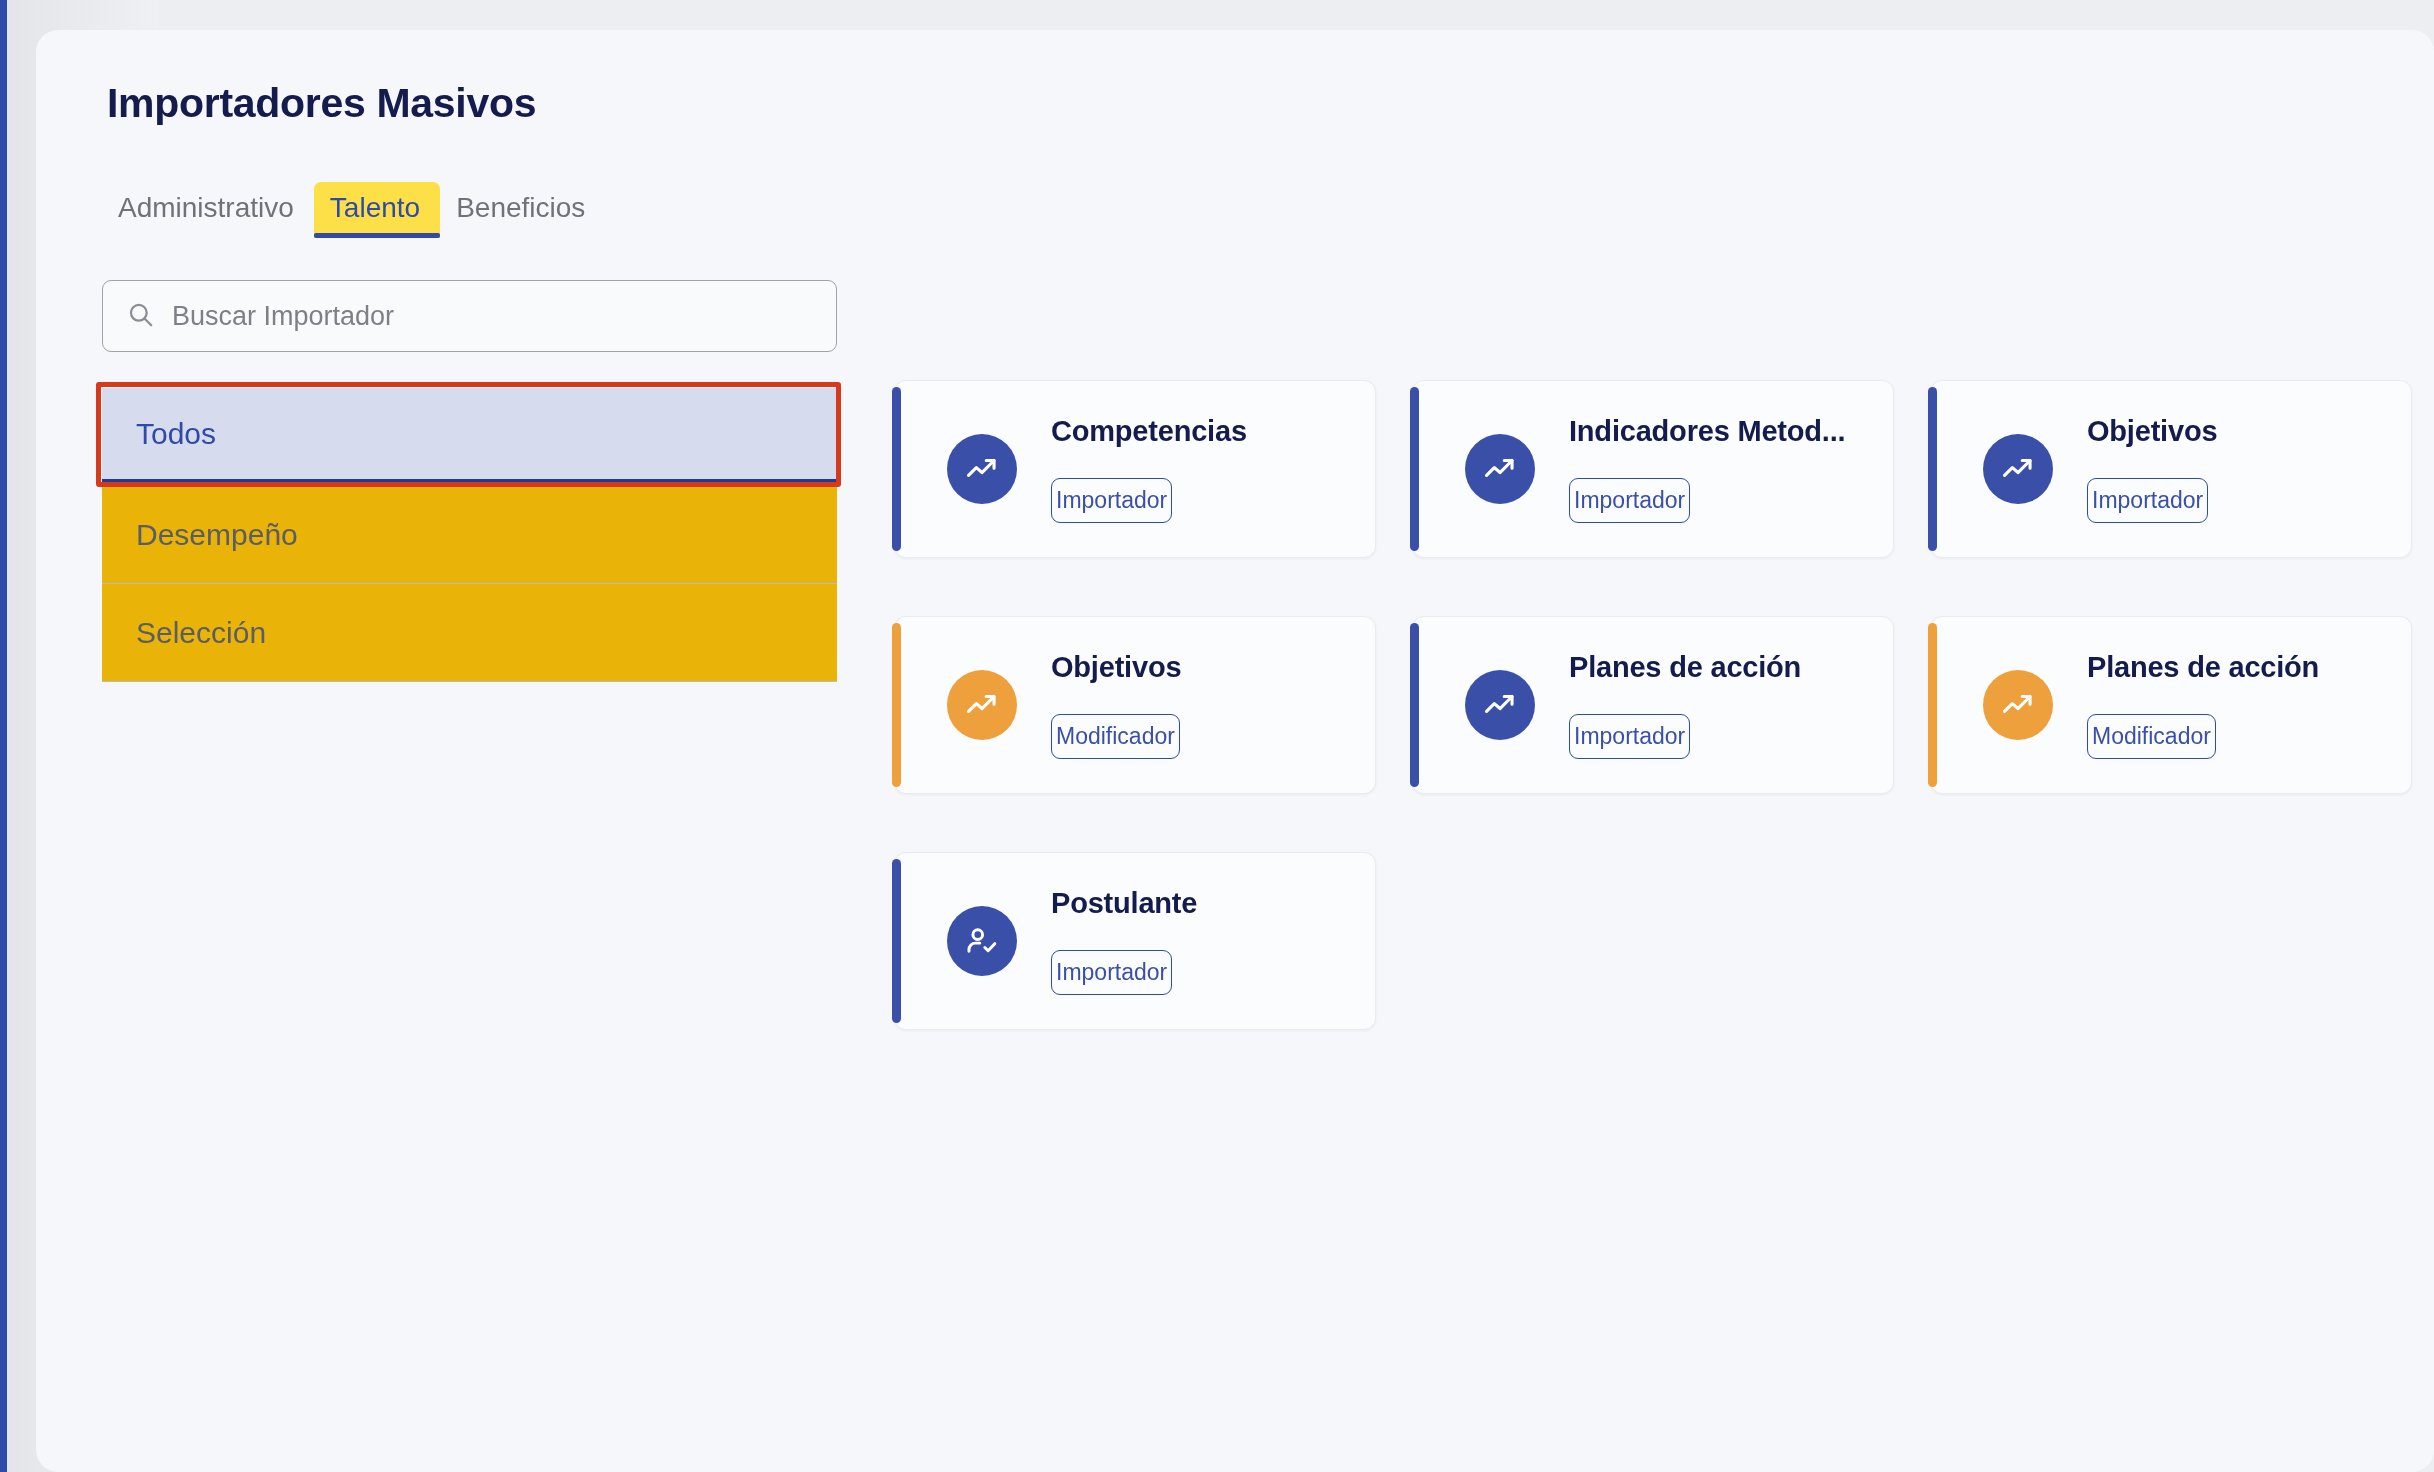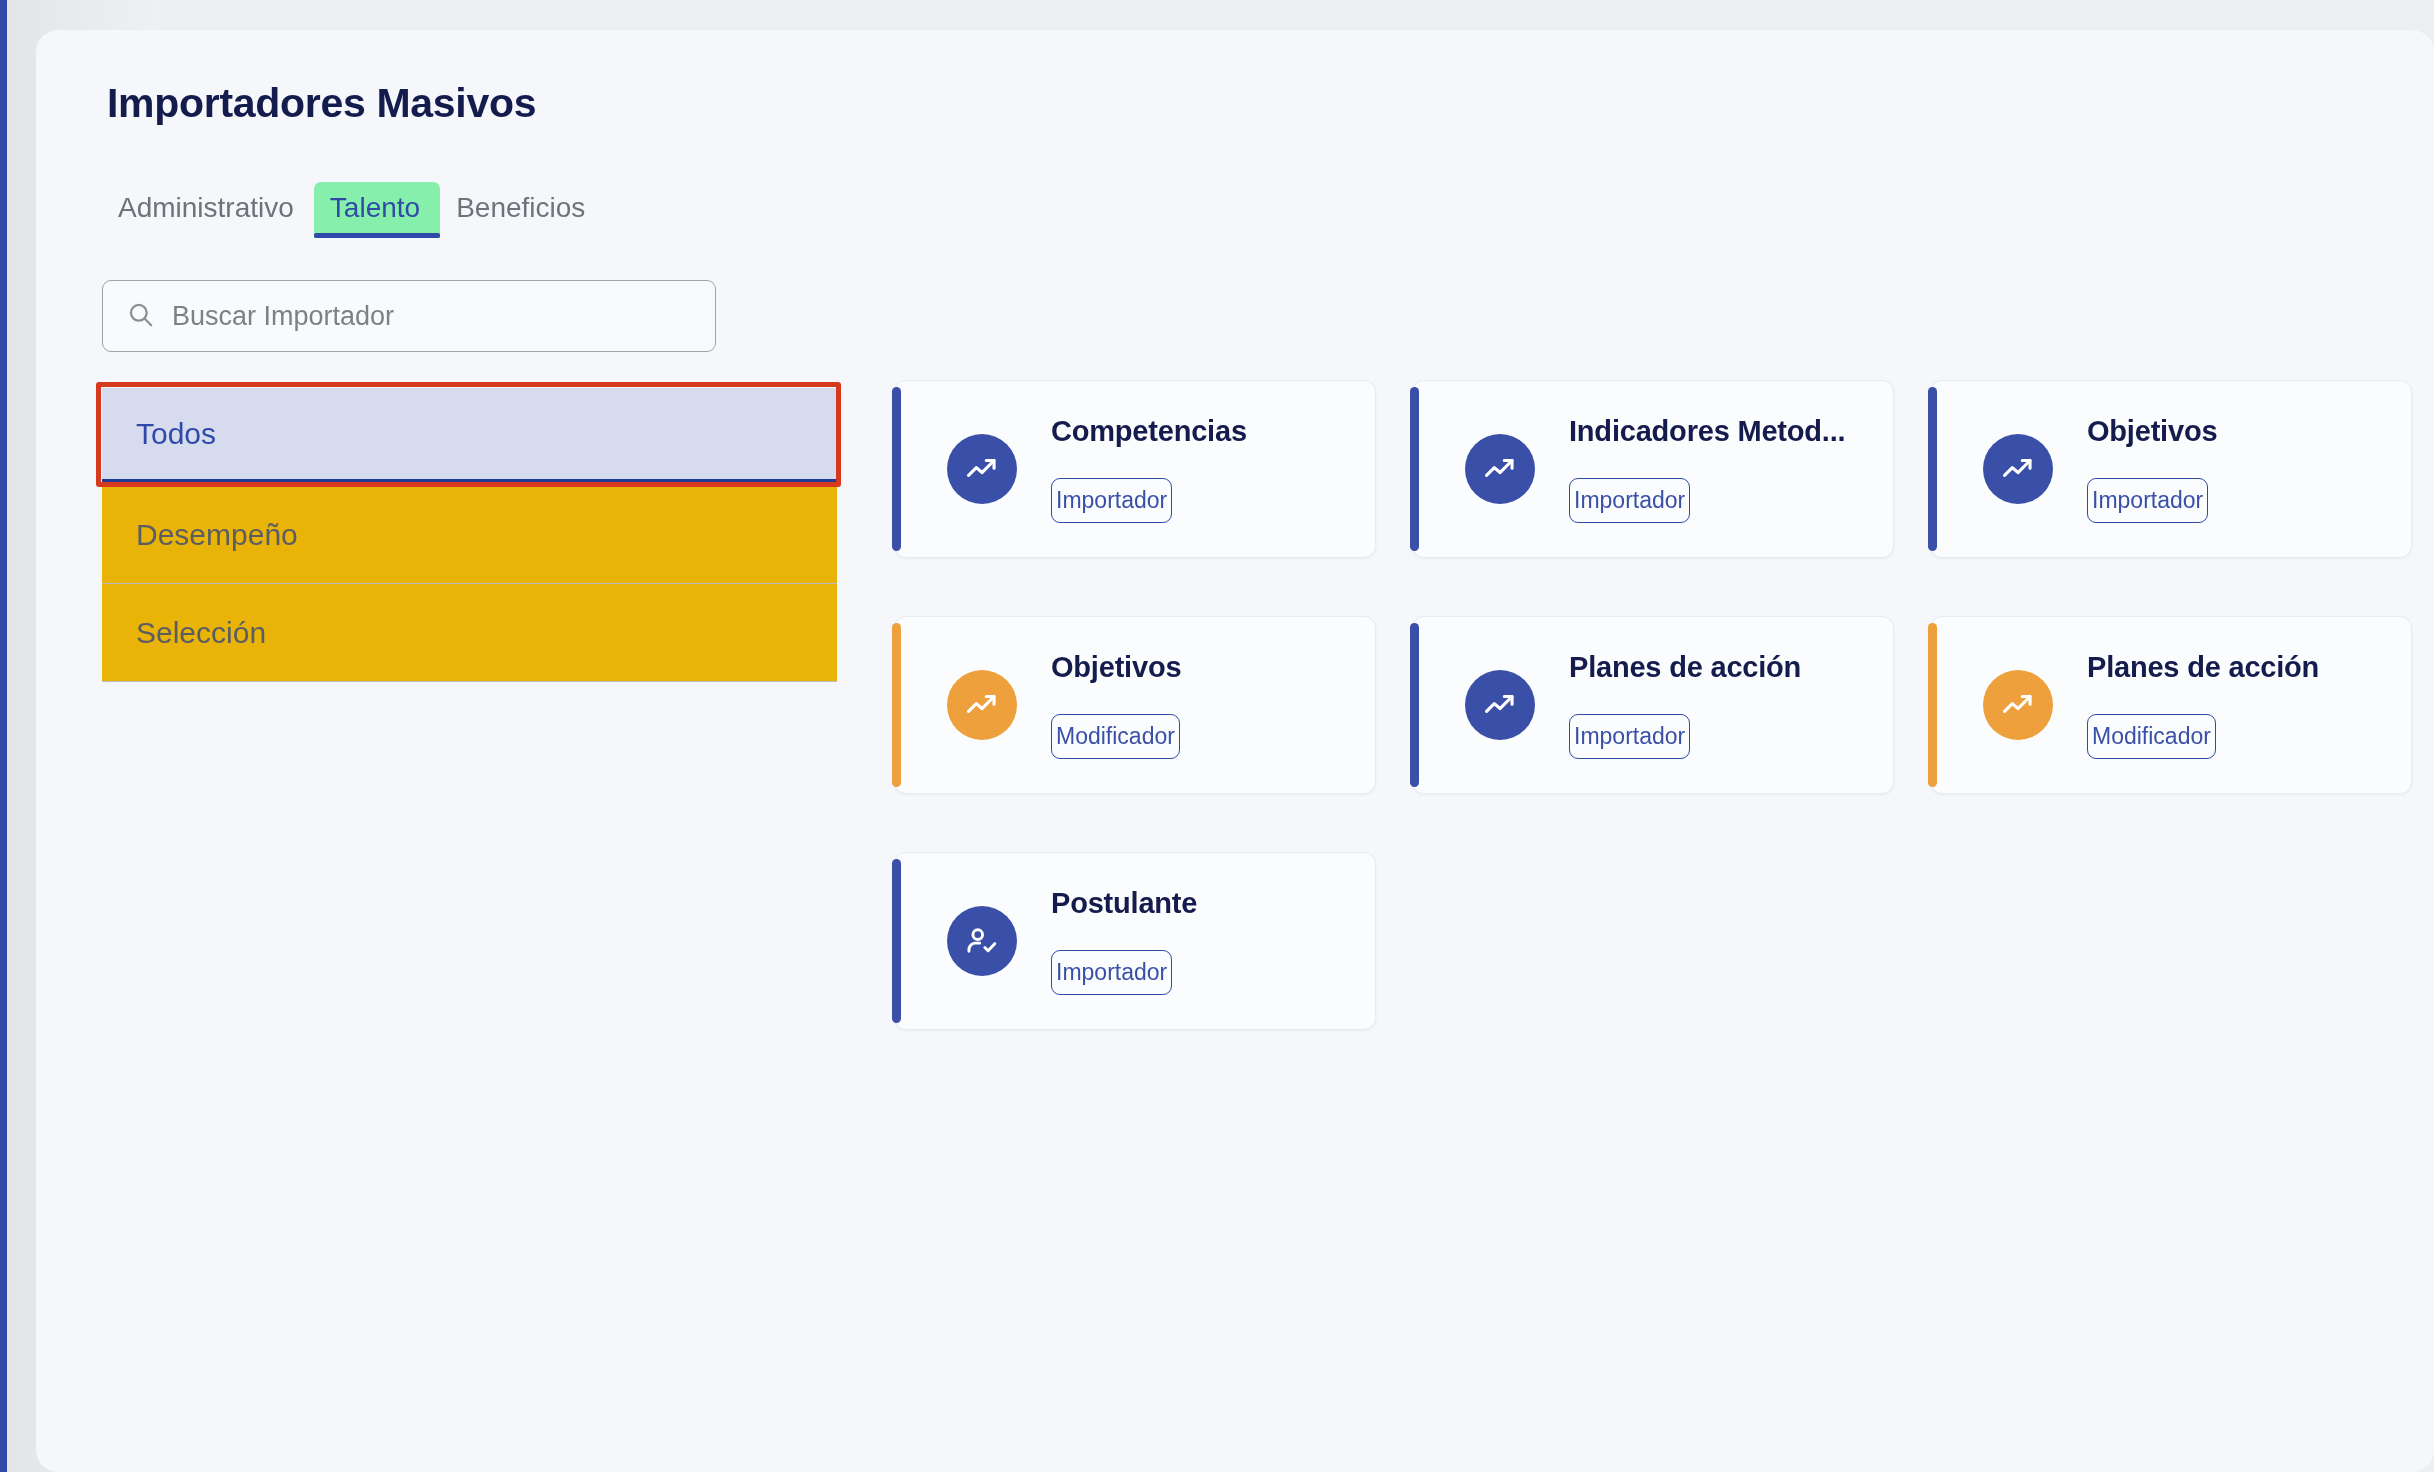--- a/index.html
+++ b/index.html
@@ -59,36 +59,36 @@
     font-size: 28px;
     color: #6f7379;
     padding: 10px 20px 14px 16px;
     border-radius: 7px 7px 0 0;
     cursor: pointer;
     white-space: nowrap;
     line-height: 1.15;
   }
   .tab.active {
     color: #2f4aa8;
-    background: #86efac;
+    background: #fde047;
   }
   .tab.active::after {
     content: "";
     position: absolute;
     left: 0; right: 0; bottom: 0;
     height: 5px;
     background: #2f4aa8;
     border-radius: 2px;
   }
 
   
   #search-box {
     position: absolute;
     left: 66px; top: 250px;
-    width: 614px; height: 72px;
+    width: 735px; height: 72px;
     background: #f9fafb;
     border: 1.6px solid #9ea3aa;
     border-radius: 9px;
     display: flex;
     align-items: center;
     padding: 0 24px;
     gap: 18px;
   }
   #search-icon { flex: 0 0 auto; display: block; }
   #search-input {

